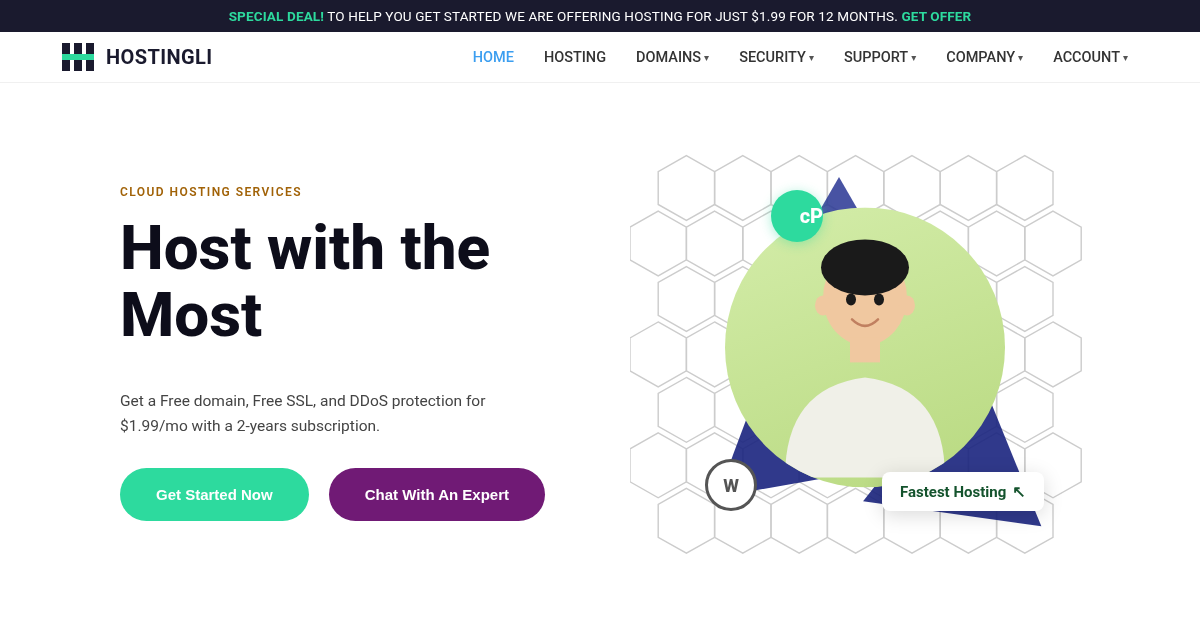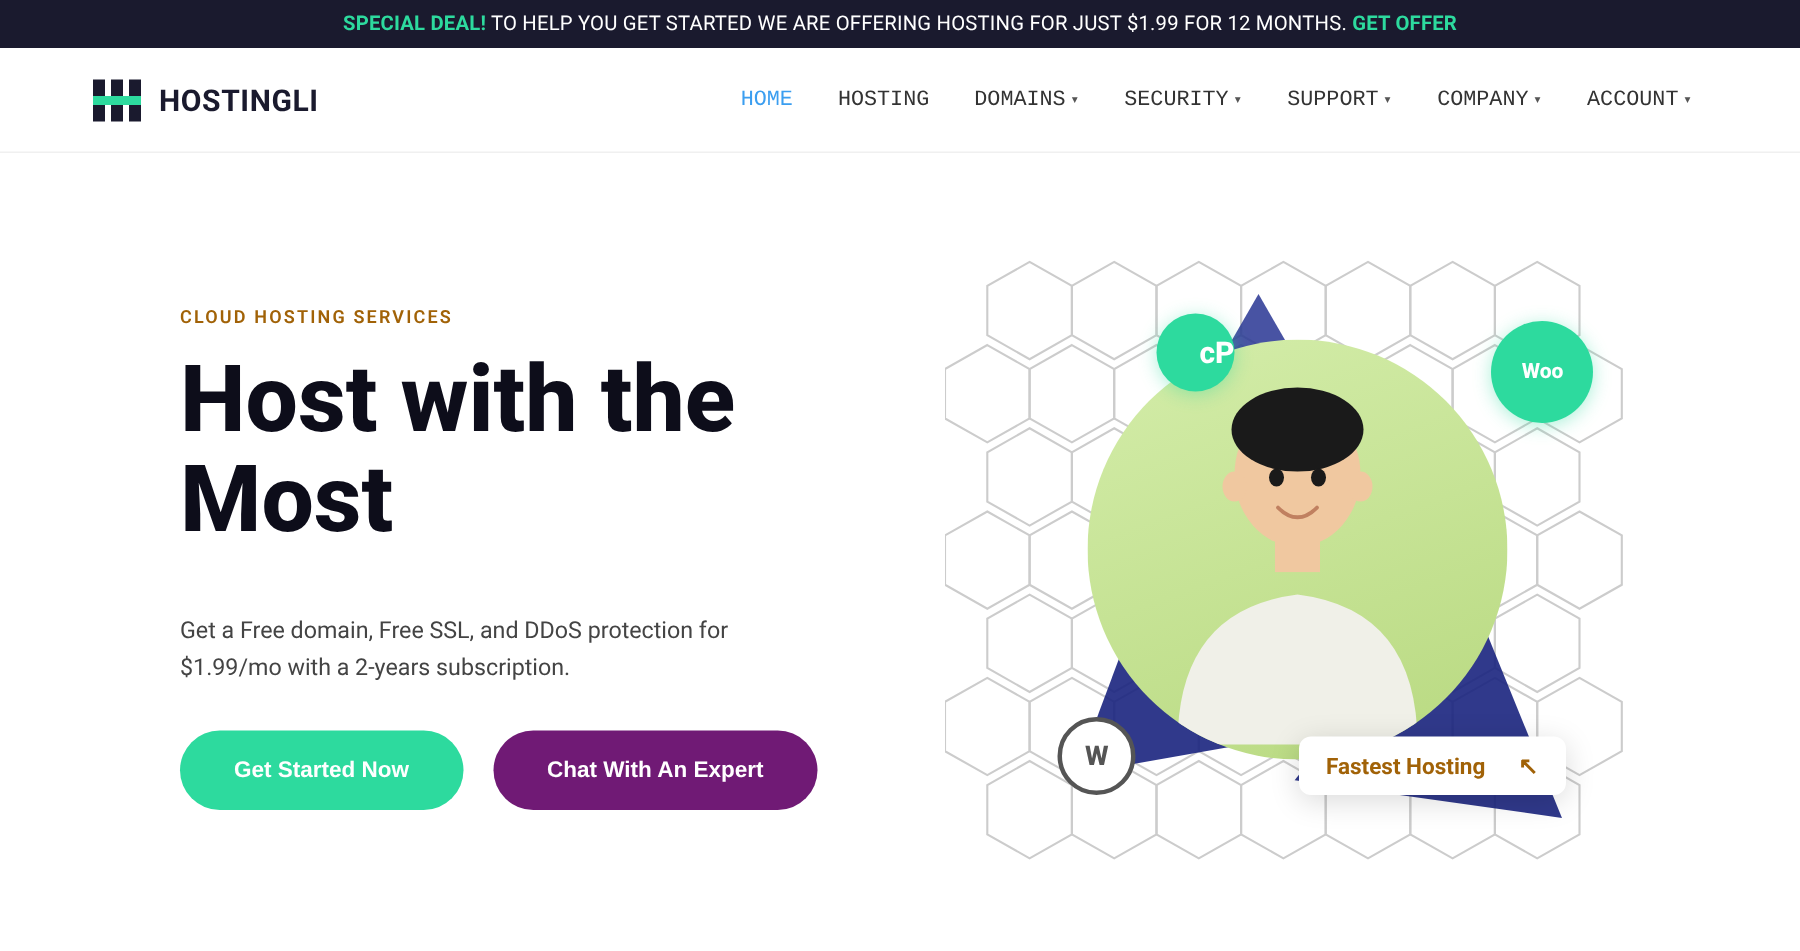--- a/index.html
+++ b/index.html
@@ -18,21 +18,21 @@
     .top-banner .get-offer { color: #2dda9e; font-weight: 700; text-decoration: none; }
 
     
     header {
       background: #fff;
       border-bottom: 1px solid #f0f0f0;
       padding: 0 60px;
       display: flex;
       align-items: center;
       justify-content: space-between;
-      height: 70px;
+      height: 51px;
     }
 
     .logo {
       display: flex;
       align-items: center;
       gap: 10px;
       text-decoration: none;
     }
     .logo-icon {
       width: 36px;
@@ -55,21 +55,20 @@
       align-items: center;
       gap: 3px;
       padding: 6px 12px;
       font-size: 14.5px;
       font-weight: 500;
       color: #333;
       cursor: pointer;
       text-decoration: none;
       border-radius: 4px;
       transition: color 0.2s;
-      font-family: Liberation Mono, monospace;
     }
     .nav-item.active { color: #3b9ef0; }
     .nav-chevron {
       font-size: 10px;
       color: #555;
       margin-top: 1px;
     }
 
     
     .hero {
@@ -223,28 +222,28 @@
     }
 
     
     .fastest-badge {
       position: absolute;
       background: #fff;
       border-radius: 8px;
       padding: 10px 18px;
       font-size: 15px;
       font-weight: 700;
-      color: #a16207;
+      color: #14532d;
       box-shadow: 0 4px 20px rgba(0,0,0,0.15);
       bottom: 14%;
       right: 12%;
       z-index: 10;
       display: flex;
       align-items: center;
-      gap: 22px;
+      gap: 6px;
     }
     .cursor-icon {
       font-size: 16px;
     }
 
     
     .badge-cpanel {
       position: absolute;
       width: 52px;
       height: 52px;
@@ -452,23 +451,20 @@
           <ellipse cx="68" cy="68" rx="8" ry="10" fill="#f0c8a0"></ellipse>
           <ellipse cx="152" cy="68" rx="8" ry="10" fill="#f0c8a0"></ellipse>
         </svg>
       </div>
     </div>
 
     <div class="badge-cpanel">
       <span>cP</span>
     </div>
 
-    <div class="badge-woo">
-      <span>Woo</span>
-    </div>
 
     <div class="badge-wp">
       <span>W</span>
     </div>
 
     <div class="fastest-badge">
       <span>Fastest Hosting</span>
       <span class="cursor-icon">↖</span>
     </div>
 

